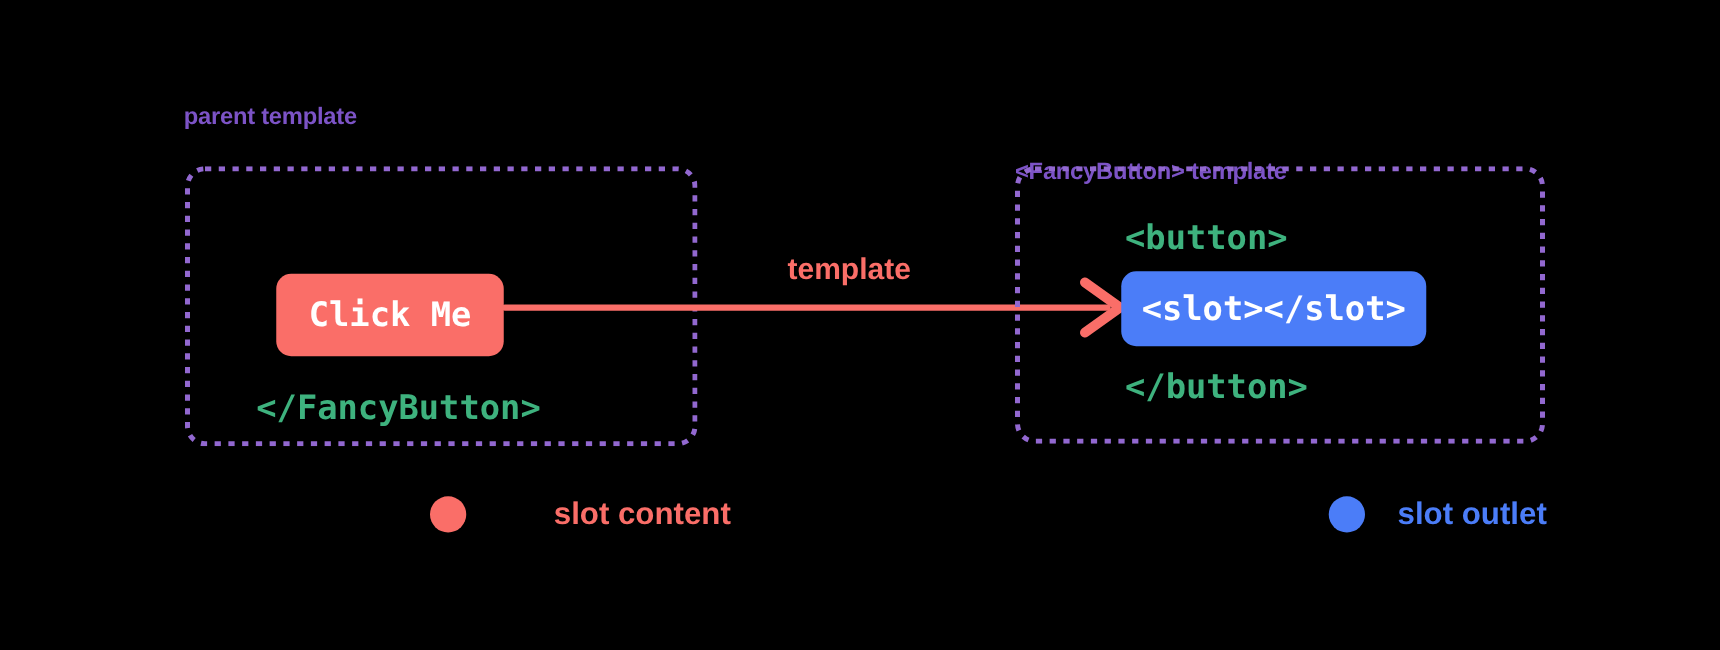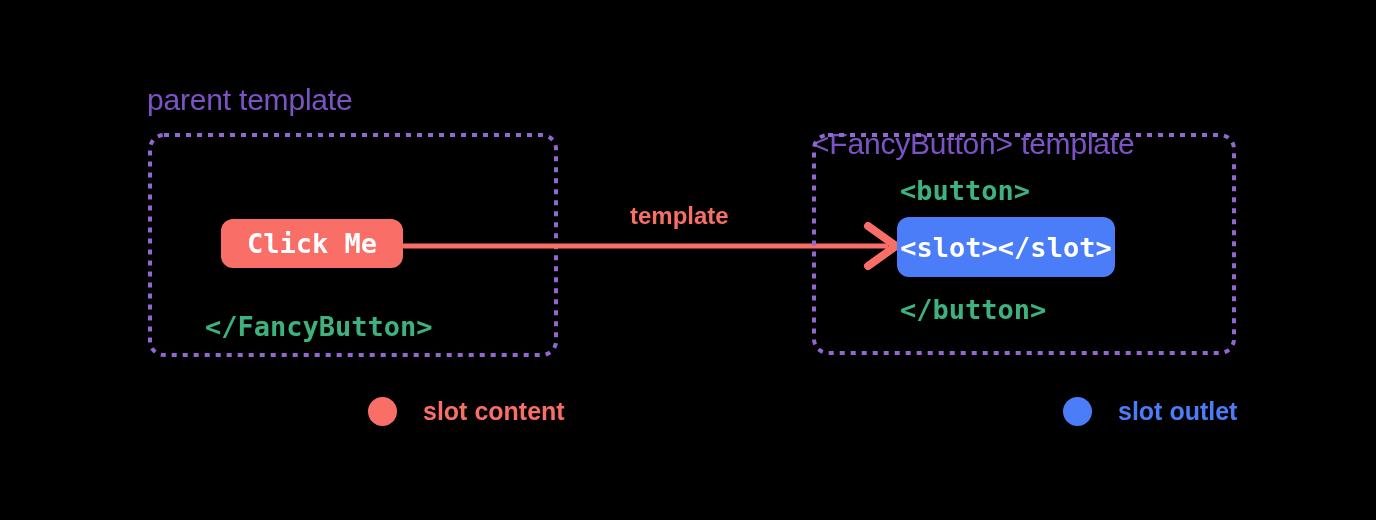--- a/index.html
+++ b/index.html
@@ -6,21 +6,21 @@
     --red:#fa6e68; --blue:#4b7df8; --purple-title:#7c53c6; --purple-border:#9268d0;
     --green:#3eb27e; --white:#ffffff; --background:#000000;
   }
   *{margin:0;padding:0;box-sizing:border-box;}
   html,body{background:var(--background);}
   .stage{
     position:relative;width:1376px;height:520px;background:var(--background);
     overflow:hidden;font-family:"Liberation Sans",sans-serif;
   }
   .panel-title{
-    position:absolute;font-size:30px;font-weight:normal;color:var(--purple-title);
+    position:absolute;font-size:19px;font-weight:bold;color:var(--purple-title);
     letter-spacing:-0.2px;white-space:nowrap;
   }
   .dashed-box{position:absolute;}
   .dashed-box svg{display:block;}
   .dashed-rect{fill:none;stroke:var(--purple-border);stroke-width:4;}
   .code{
     position:absolute;font-family:"DejaVu Sans Mono","Liberation Mono",monospace;
     font-weight:bold;font-size:27px;color:var(--green);white-space:nowrap;
   }
   .chip{
@@ -51,21 +51,21 @@
 
   <div class="panel-title" style="left:147px;top:83px;">parent template</div>
 
   <div class="dashed-box" style="left:148px;top:133px;">
     <svg width="410" height="224">
       <rect class="dashed-rect" x="2" y="2" width="406" height="220" rx="14" stroke-dasharray="5 6"></rect>
     </svg>
   </div>
 
 
-  <div class="chip red" style="left:221px;top:219px;width:182px;height:49px;">
+  <div class="chip red" style="left:221px;top:219px;width:182px;height:66px;">
     <span>Click Me</span>
   </div>
 
   <div class="code" style="left:205px;top:294px;margin-top:17px;">&lt;/FancyButton&gt;</div>
 
   <div class="arrow-label">template</div>
 
   <div class="arrow-wrap">
     <svg width="510" height="64">
       <line class="arrow-line" x1="4" y1="31" x2="486" y2="31"></line>
@@ -76,27 +76,27 @@
   <div class="panel-title" style="left:812px;top:83px;margin-top:44px;">&lt;FancyButton&gt; template</div>
 
   <div class="dashed-box" style="left:812px;top:133px;">
     <svg width="424" height="222">
       <rect class="dashed-rect" x="2" y="2" width="420" height="218" rx="14" stroke-dasharray="5 6"></rect>
     </svg>
   </div>
 
   <div class="code" style="left:900px;top:175px;">&lt;button&gt;</div>
 
-  <div class="chip blue" style="left:897px;top:217px;width:218px;height:60px;">
+  <div class="chip blue" style="left:897px;top:217px;width:244px;height:60px;">
     <span>&lt;slot&gt;&lt;/slot&gt;</span>
   </div>
 
   <div class="code" style="left:900px;top:294px;">&lt;/button&gt;</div>
 
-  <div class="legend-item" style="left:368px;top:397px;">
+  <div class="legend-item" style="left:344px;top:397px;gap:44px;">
     <span class="legend-dot red"></span>
     <span class="legend-label red">slot content</span>
   </div>
 
   <div class="legend-item" style="left:1063px;top:397px;">
     <span class="legend-dot blue"></span>
     <span class="legend-label blue">slot outlet</span>
   </div>
 
 </div>

